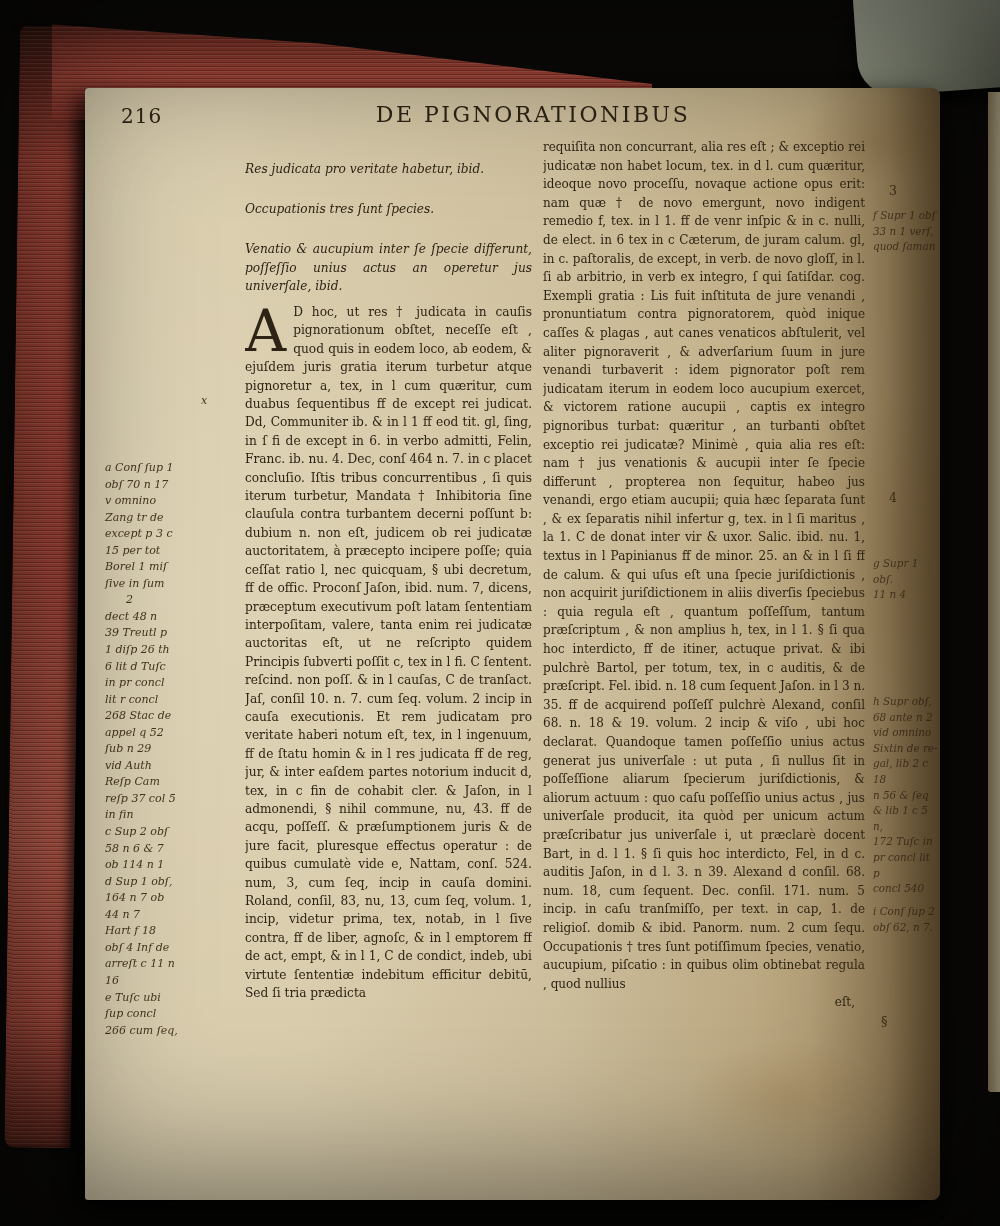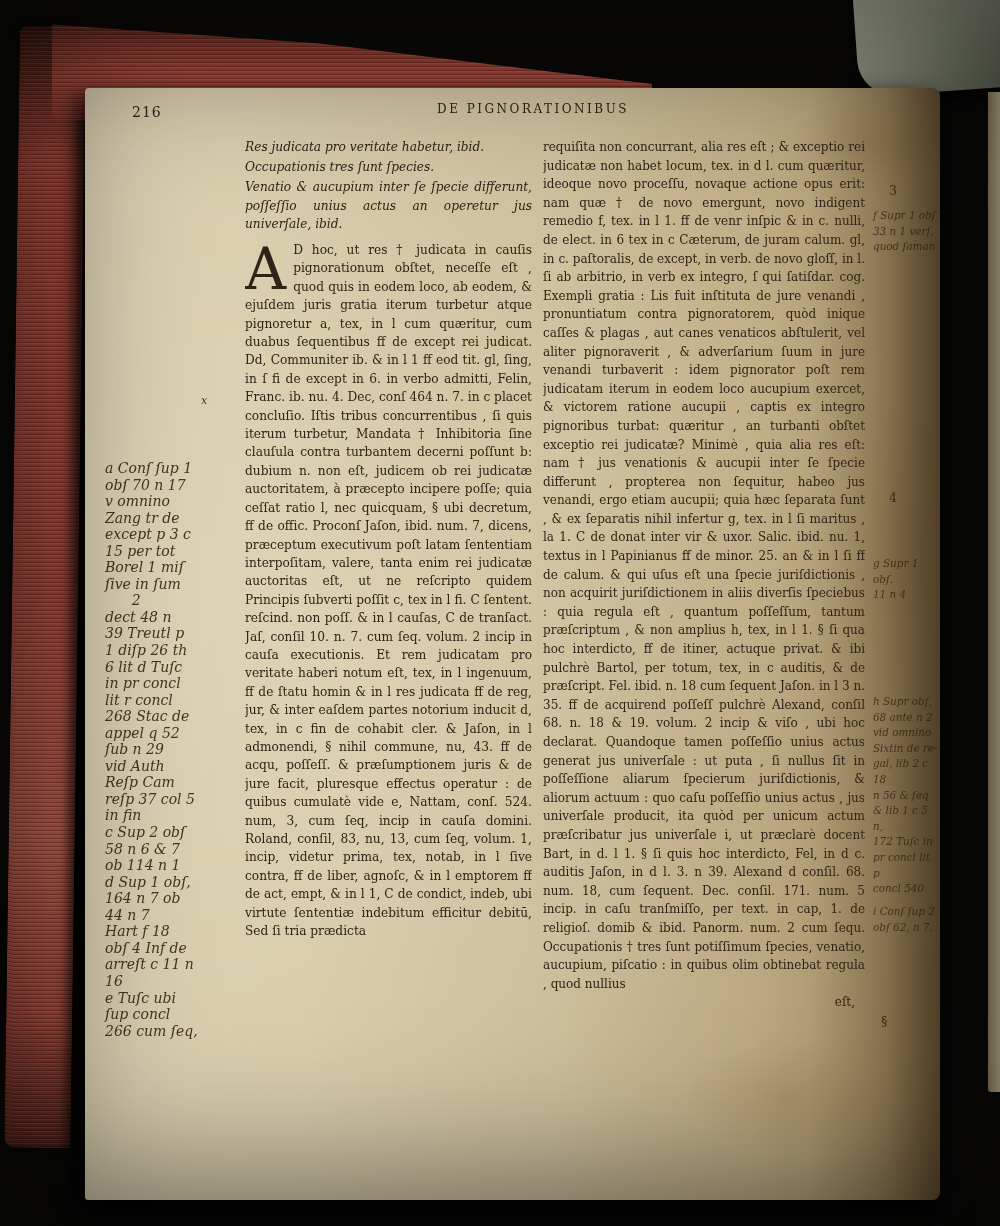--- a/index.html
+++ b/index.html
@@ -44,41 +44,41 @@
     background:linear-gradient(to right, rgba(80,55,25,0) 0%, rgba(80,55,25,0.25) 60%, rgba(55,35,12,0.5) 100%);}
   .stain{position:absolute;pointer-events:none;border-radius:50%;}
   .stain.s1{left:600px;top:950px;width:200px;height:120px;
     background:radial-gradient(ellipse, rgba(140,105,55,0.22), rgba(0,0,0,0) 70%);}
   .stain.s2{left:760px;top:300px;width:110px;height:320px;
     background:radial-gradient(ellipse, rgba(130,100,55,0.18), rgba(0,0,0,0) 70%);}
   .stain.s3{left:700px;top:10px;width:180px;height:90px;
     background:radial-gradient(ellipse, rgba(120,90,50,0.20), rgba(0,0,0,0) 70%);}
 
   
-  .pagenum{position:absolute;left:47px;top:16px;font-size:14px;letter-spacing:1px;}
+  .pagenum{position:absolute;left:36px;top:16px;font-size:20px;letter-spacing:1px;}
   .running-head{position:absolute;left:448px;top:14px;transform:translateX(-50%);
-    font-size:12px;letter-spacing:2.5px;white-space:nowrap;}
+    font-size:22px;letter-spacing:2.5px;white-space:nowrap;}
 
   
   .col1{position:absolute;left:160px;top:50px;width:287px;height:1042px;overflow:hidden;}
   .col2{position:absolute;left:458px;top:50px;width:322px;height:1042px;overflow:hidden;}
   .col2 p{margin:0;font-size:12px;line-height:18.6px;text-align:justify;}
   .catchword{display:block;text-align:right;padding-right:10px;font-size:12px;line-height:19px;}
 
   .summary{margin:0 0 8px 0;}
   .sitem{position:relative;font-style:italic;font-size:12.2px;line-height:18.2px;
-    text-align:justify;margin-bottom:2px;}
+    text-align:justify;margin-bottom:2px;margin-top:22px;}
   .snum{position:absolute;left:-22px;top:0;font-style:normal;}
 
   .bodypara{margin:0;font-size:12.2px;line-height:18.4px;text-align:justify;}
   .dropcap{float:left;font-size:57px;line-height:50px;padding:3px 7px 0 0;}
 
   
   .lnotes{position:absolute;left:20px;top:372px;width:134px;white-space:pre-wrap;
-    font-style:italic;font-size:14px;line-height:16.55px;color:#44351f;}
+    font-style:italic;font-size:11px;line-height:16.55px;color:#44351f;}
   .margin-mark{position:absolute;left:116px;top:306px;font-style:italic;font-size:11px;color:#44351f;}
   .rmargin{position:absolute;left:788px;top:0;width:66px;height:100%;}
   .rnote{position:absolute;left:0;width:66px;white-space:pre-wrap;font-style:italic;
     font-size:10.4px;line-height:15.6px;color:#473723;}
   .rmark{position:absolute;left:16px;font-style:normal;font-size:12.5px;color:#3a2d1a;}
   .rm-3{top:95px;} .rnote.rf{top:120px;} .rmark.rm-4{top:402px;}
   .rnote.rg{top:468px;} .rnote.rh{top:606px;} .rnote.ri{top:816px;}
   .rmark.rsect{top:926px;left:8px;font-size:13px;}
 
   .vignette{position:absolute;inset:0;z-index:50;pointer-events:none;

